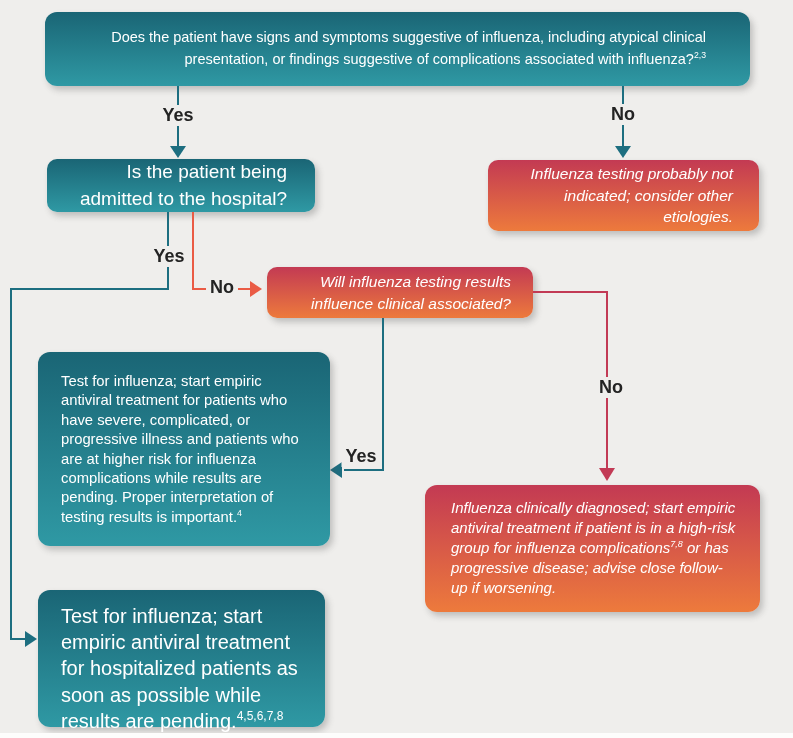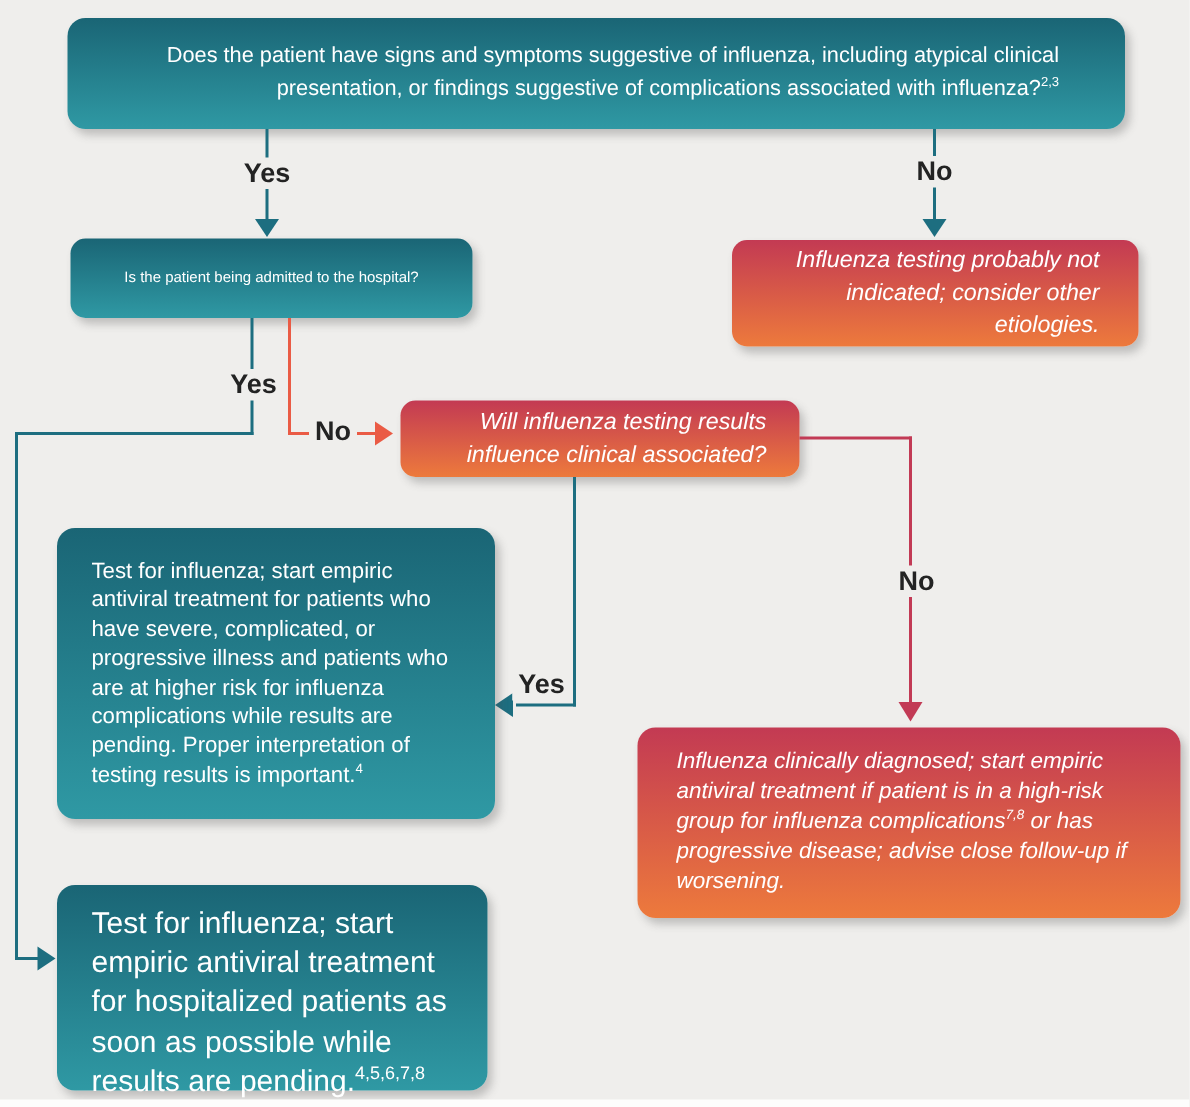--- a/index.html
+++ b/index.html
@@ -41,25 +41,25 @@
   .arr.right.orange{border-top:8px solid transparent;border-bottom:8px solid transparent;border-left:12px solid var(--orange-line);}
   .arr.left.teal{border-top:8px solid transparent;border-bottom:8px solid transparent;border-right:12px solid var(--teal-line);}
 
   .edge-label{
     position:absolute;color:var(--label-text);font-size:18px;font-weight:700;
     background:var(--page-bg);padding:0 4px;transform:translateX(-50%);white-space:nowrap;
   }
 
   
   #q-symptoms{left:45px;top:12px;width:705px;height:74px;padding:12px 44px;font-size:14.5px;line-height:1.5;}
-  #q-admit{left:47px;top:159px;width:268px;height:53px;padding:6px 28px;font-size:10px;line-height:1.4;border-radius:10px;}
+  #q-admit{left:47px;top:159px;width:268px;height:53px;padding:6px 28px;font-size:19px;line-height:1.4;border-radius:10px;}
   #not-indicated{left:488px;top:160px;width:271px;height:71px;padding:8px 26px;font-size:15.5px;line-height:1.4;border-radius:10px;}
   #q-will{left:267px;top:267px;width:266px;height:51px;padding:6px 22px;font-size:15.5px;line-height:1.4;border-radius:10px;}
   #test-highrisk{left:38px;top:352px;width:292px;height:194px;padding:20px 20px 0 23px;font-size:14.8px;line-height:1.31;}
-  #clinical-dx{left:425px;top:485px;width:362px;height:127px;padding:13px 24px 0 26px;font-size:15px;line-height:1.33;}
+  #clinical-dx{left:425px;top:485px;width:335px;height:127px;padding:13px 24px 0 26px;font-size:15px;line-height:1.33;}
   #test-hospitalized{left:38px;top:590px;width:287px;height:137px;padding:13px 20px 0 23px;font-size:20px;line-height:1.31;}
 
   
   #ln-top-yes{left:177px;top:86px;width:2px;height:60px;}
   #ar-top-yes{left:170px;top:146px;}
   #lb-top-yes{left:178px;top:105px;}
   #ln-top-no{left:622px;top:86px;width:2px;height:60px;}
   #ar-top-no{left:615px;top:146px;}
   #lb-top-no{left:623px;top:104px;}
 

